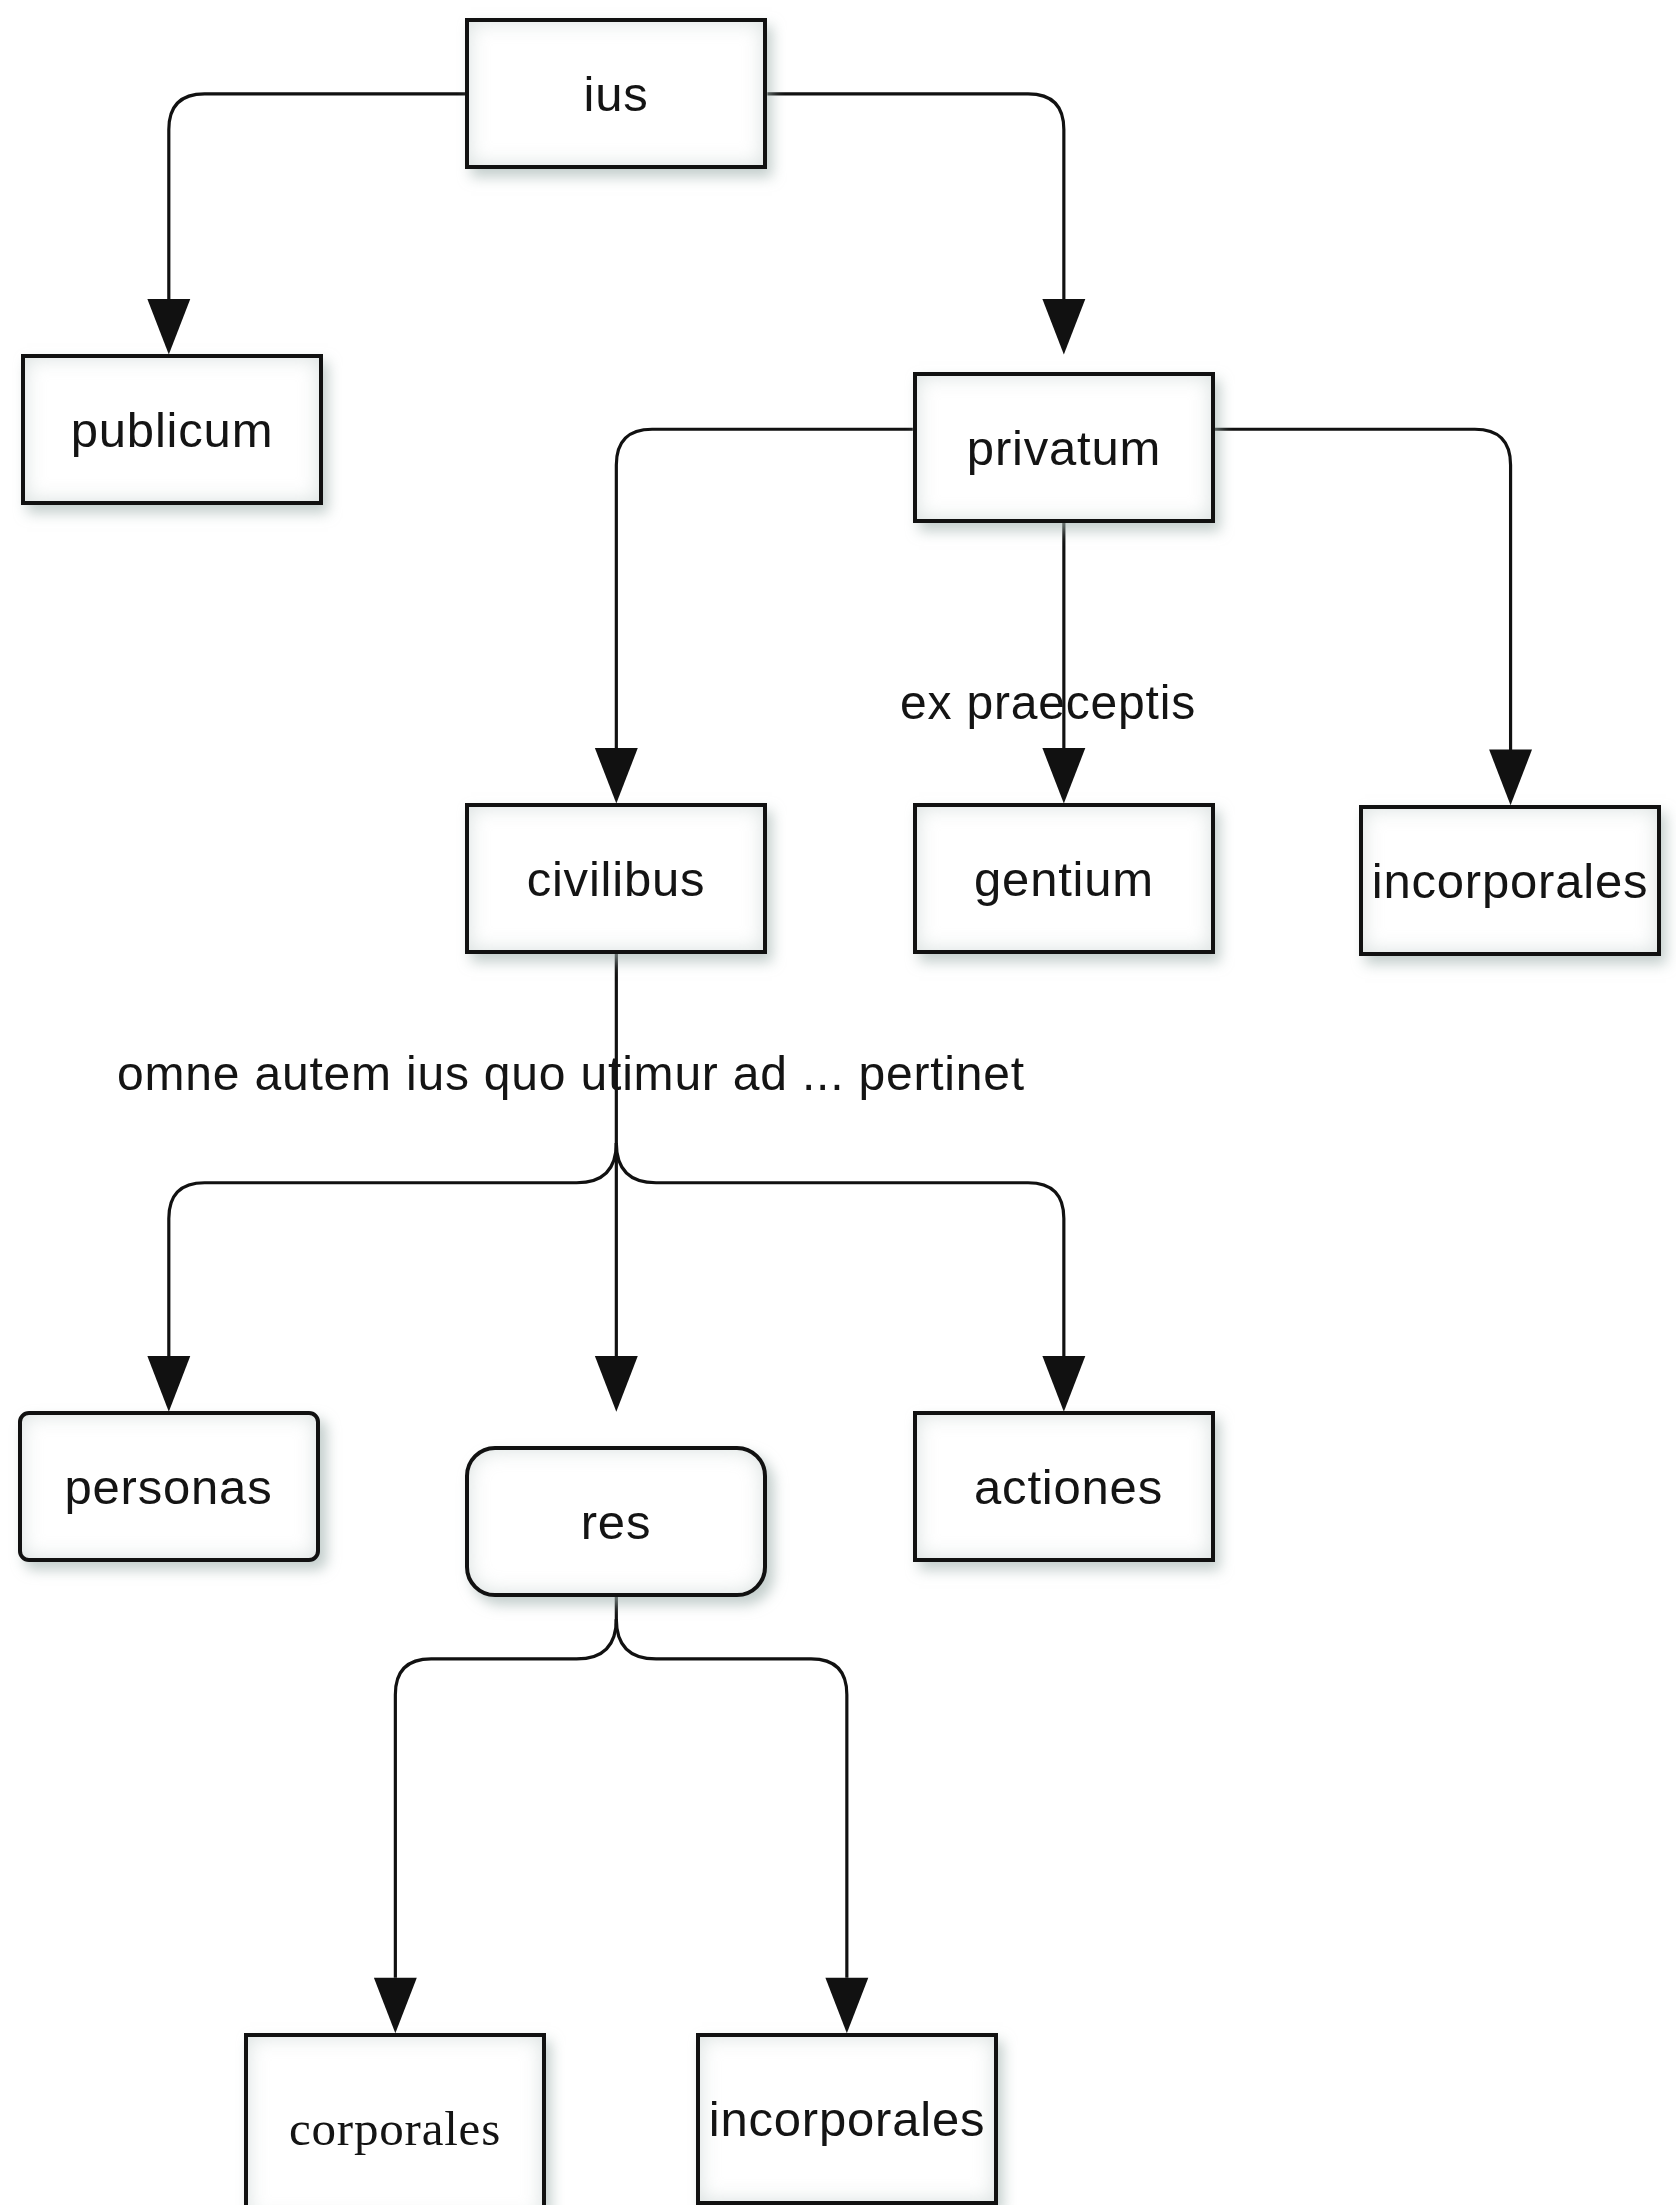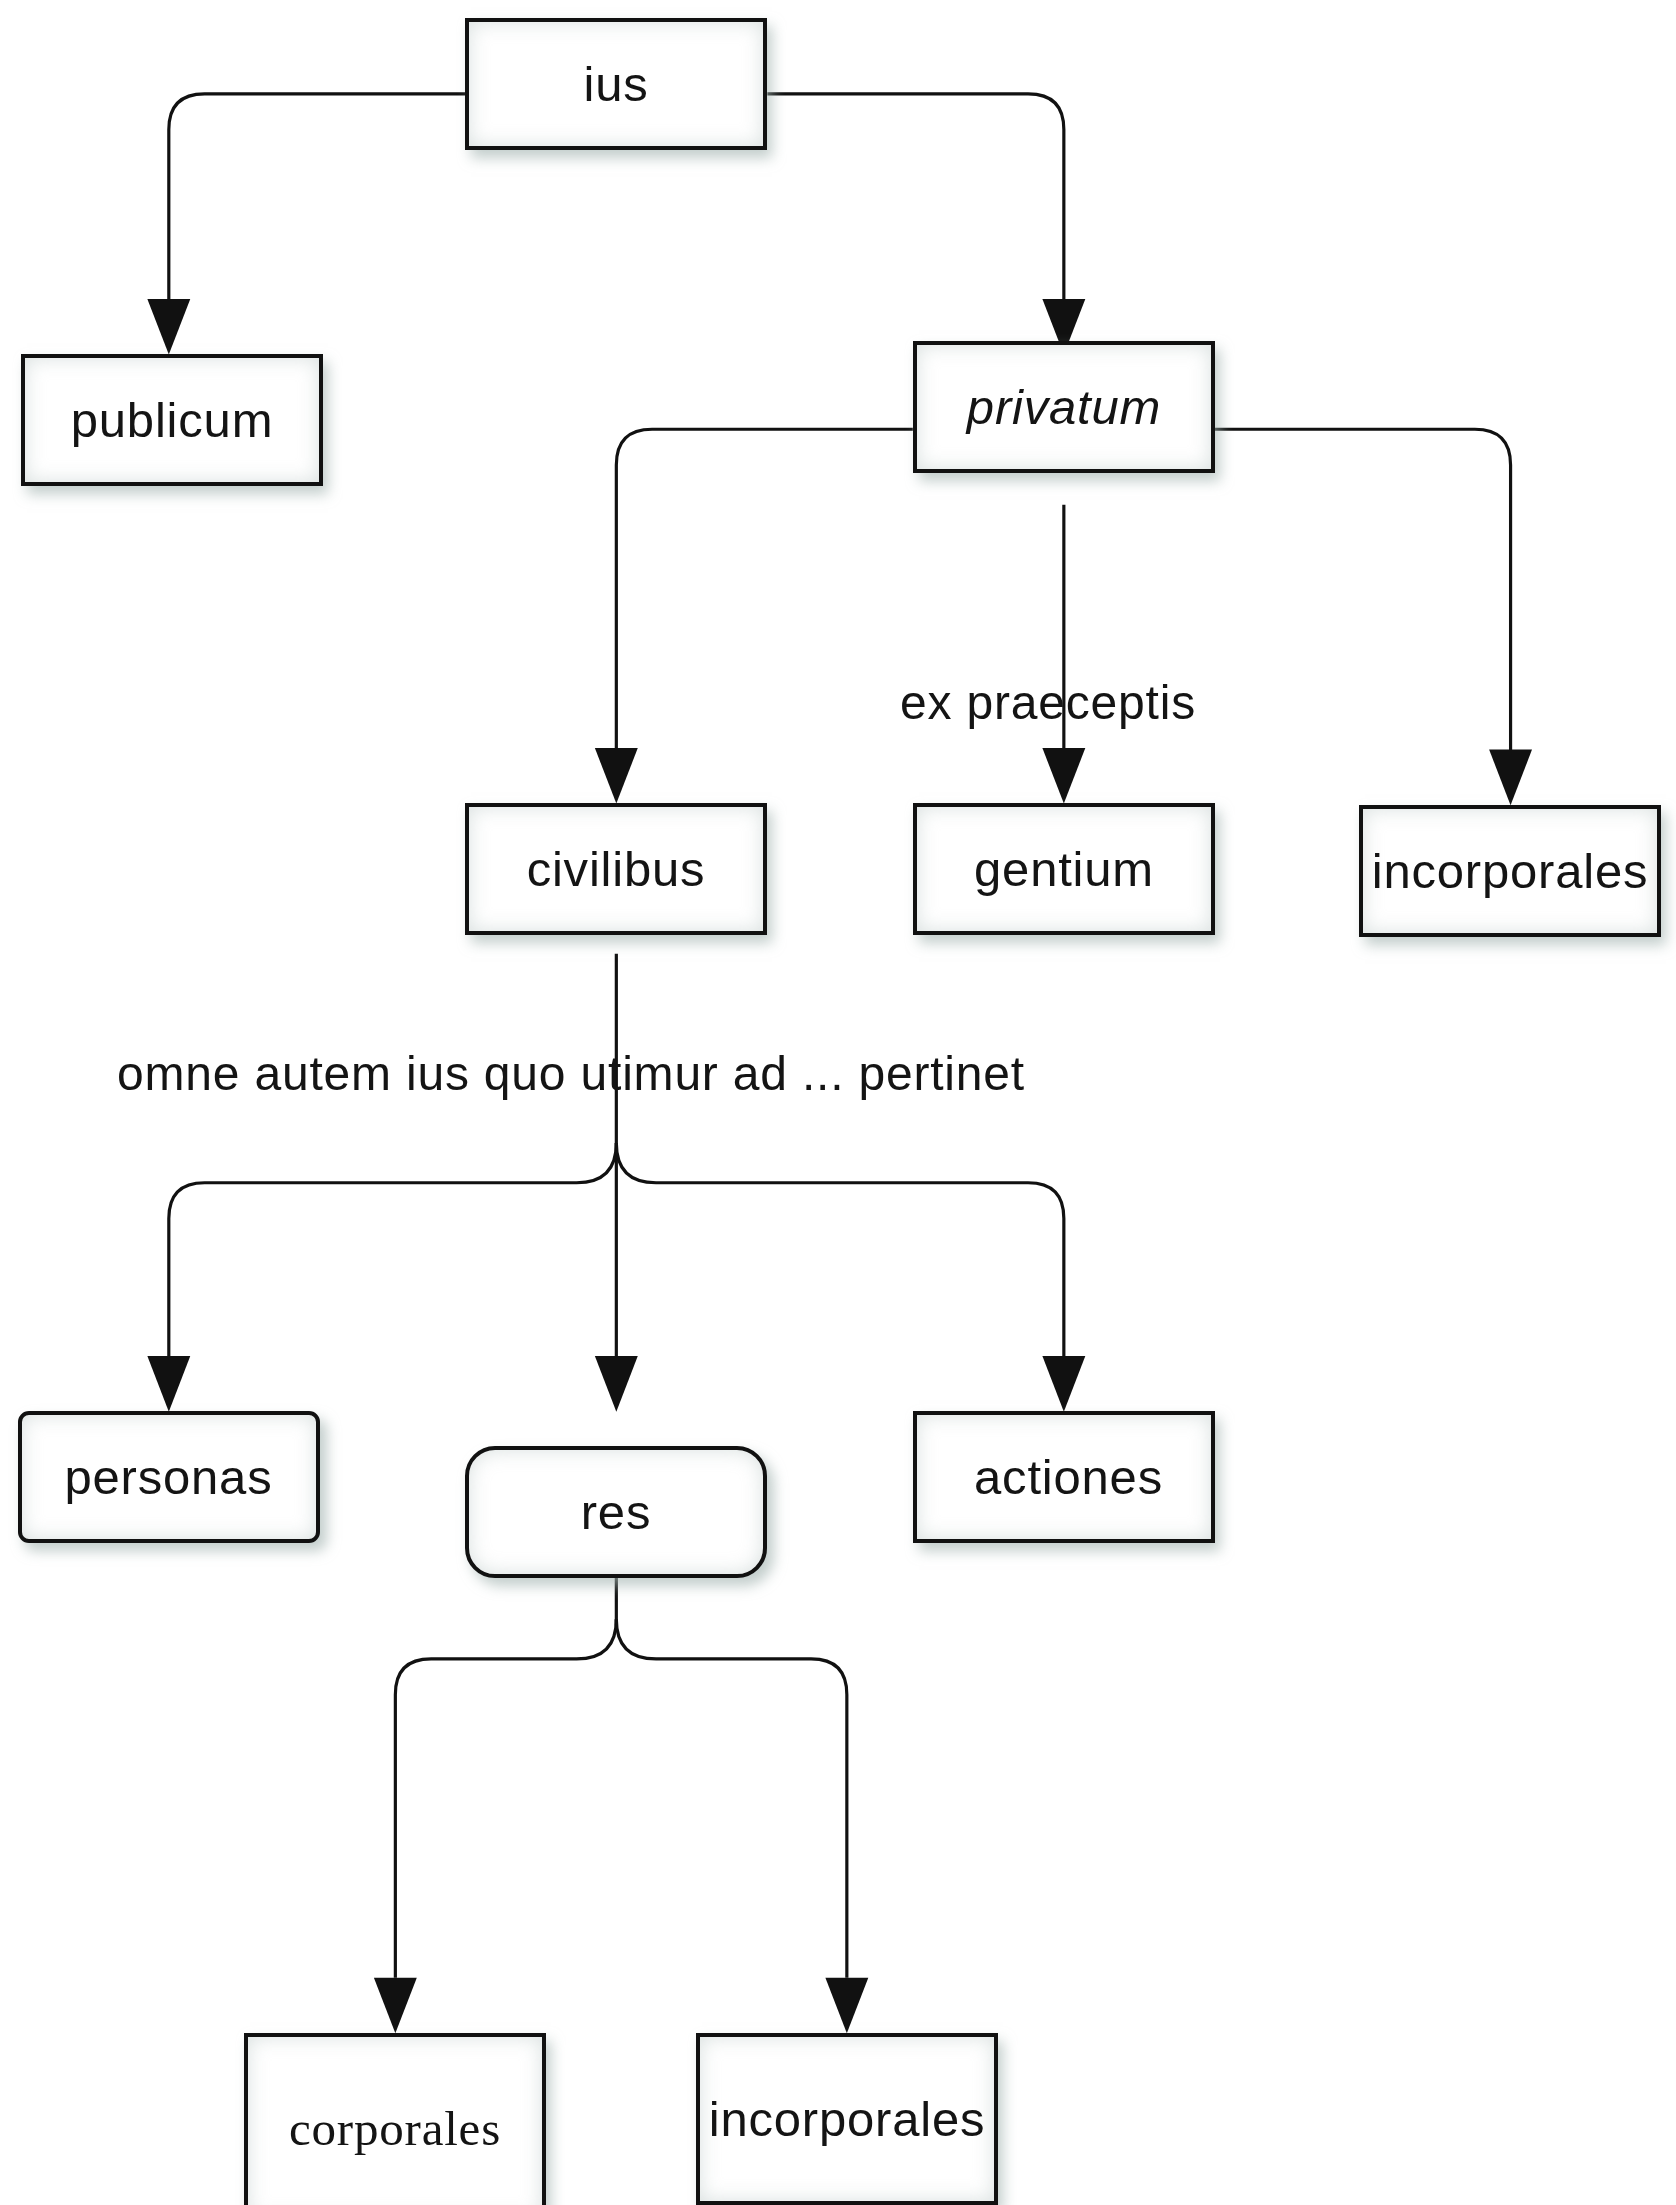--- a/index.html
+++ b/index.html
@@ -25,21 +25,21 @@
   .edge {
     fill: none;
     stroke: #111111;
     stroke-width: 4;
     stroke-linecap: butt;
   }
   .arrowhead { fill: #111111; stroke: none; }
   .node {
     position: absolute;
     width: 302px;
-    height: 132px;
+    height: 151px;
     box-sizing: border-box;
     background: #ffffff;
     border: 4.8px solid #111111;
     display: flex;
     align-items: center;
     justify-content: center;
     z-index: 1;
     box-shadow: 6.4px 8px 12.7px rgba(163, 180, 177, 0.65),
                 inset 0 0 20.7px rgba(170, 186, 183, 0.45);
   }
@@ -101,21 +101,21 @@
   </svg>
 
   <div class="node" style="left:465px; top:18.3px;">
     <span class="label">ius</span>
   </div>
 
   <div class="node" style="left:21px; top:354px;">
     <span class="label">publicum</span>
   </div>
 
-  <div class="node" style="left:913px; top:341px;font-style:italic;">
+  <div class="node" style="left:913px; top:372px;">
     <span class="label">privatum</span>
   </div>
 
   <div class="node" style="left:465px; top:803px;">
     <span class="label">civilibus</span>
   </div>
 
   <div class="node" style="left:913px; top:803px;">
     <span class="label">gentium</span>
   </div>

